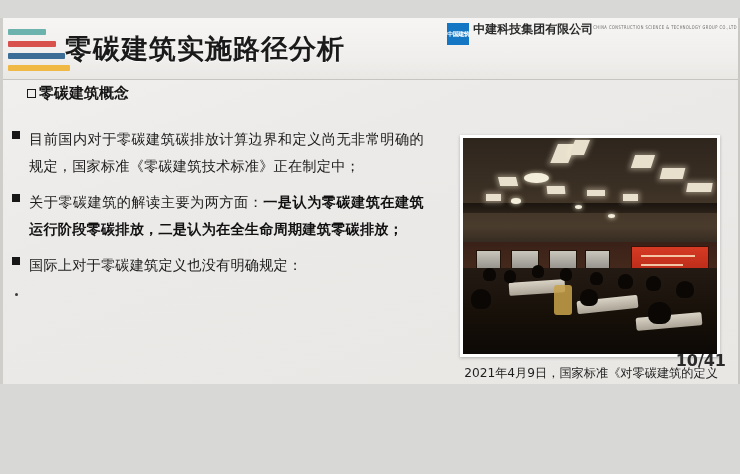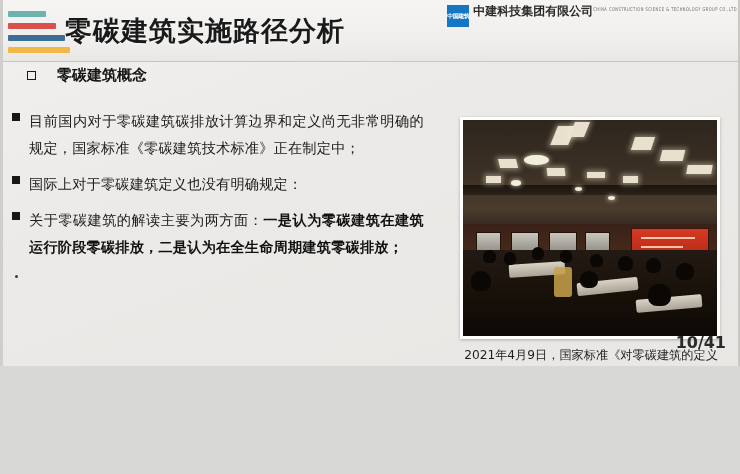--- a/index.html
+++ b/index.html
@@ -8,20 +8,21 @@
     background:#d8d8d6;
     font-family:"DejaVu Sans","Liberation Sans",sans-serif;
   }
   #slide{
     position:relative;width:740px;height:366px;
     background:linear-gradient(160deg,#f2f1ef 0%,#eceae8 40%,#e9e7e4 100%);
     box-sizing:border-box;
     border-left:3px solid #cfcecb;
     border-right:2px solid #c9c8c5;
     overflow:hidden;
+    margin-top:18px;
   }
   
   #header{
     position:absolute;left:0;top:0;width:740px;height:62px;
     background:linear-gradient(180deg,#f6f5f3 0%,#efeeec 70%,#e8e7e4 100%);
   }
   #header:after{
     content:"";position:absolute;left:0;bottom:0;width:100%;height:1px;
     background:#c6c5c2;
   }
@@ -52,21 +53,21 @@
     text-align:center;letter-spacing:-0.5px;
   }
   #brand-text{display:flex;flex-direction:row;line-height:1;}
   #brand-cn{font-size:12px;font-weight:bold;color:#2b2b2b;letter-spacing:0px;}
   #brand-en{font-size:3.6px;color:#6a6a6a;letter-spacing:.5px;margin-top:3px;
             transform:scaleY(1.4);transform-origin:left top;}
   
   #section-head{
     position:absolute;left:24px;top:66px;
     font-size:15px;font-weight:bold;color:#141414;
-    display:flex;align-items:center;gap:21px;
+    display:flex;align-items:center;gap:3px;
   }
   .sq-open{
     display:inline-block;width:9px;height:9px;
     border:1.6px solid #1a1a1a;box-sizing:border-box;
   }
   
   #body{position:absolute;left:0;top:108px;width:450px;}
   .blk{display:flex;margin-bottom:9px;}
   .mk{flex-shrink:0;width:26px;display:flex;justify-content:center;padding-top:5px;}
   .sq-solid{display:inline-block;width:8px;height:8px;background:#171717;}
@@ -204,30 +205,30 @@
       <div class="txt">
         <span>目前国内对于零碳建筑碳排放计算边界和定义尚无非常明确的规定，国家标准《零碳建筑技术标准》正在制定中；</span>
       </div>
     </div>
 
     <div class="blk">
       <div class="mk">
           <span class="sq-solid"></span>
         </div>
       <div class="txt">
+        <span>关于零碳建筑的解读主要为两方面：</span><b>一是认为零碳建筑在建筑运行阶段零碳排放，二是认为在全生命周期建筑零碳排放；</b>
+      </div>
+    </div>
+
+    <div class="blk">
+      <div class="mk">
+          <span class="sq-solid"></span>
+        </div>
+      <div class="txt">
         <span>国际上对于零碳建筑定义也没有明确规定：</span>
-      </div>
-    </div>
-
-    <div class="blk">
-      <div class="mk">
-          <span class="sq-solid"></span>
-        </div>
-      <div class="txt">
-        <span>关于零碳建筑的解读主要为两方面：</span><b>一是认为零碳建筑在建筑运行阶段零碳排放，二是认为在全生命周期建筑零碳排放；</b>
       </div>
     </div>
 
 
     <div class="blk indent">
       <div class="mk">
           <span class="dot"></span>
         </div>
     </div>
 

